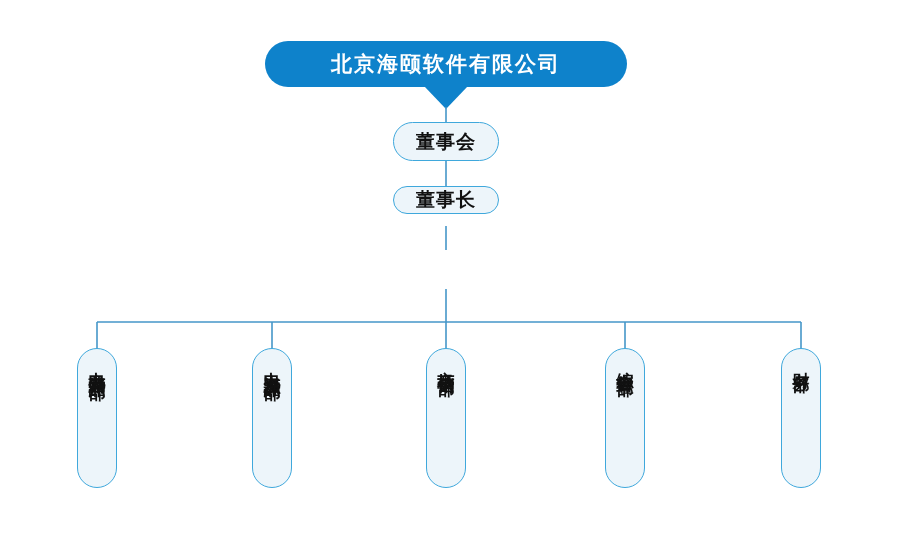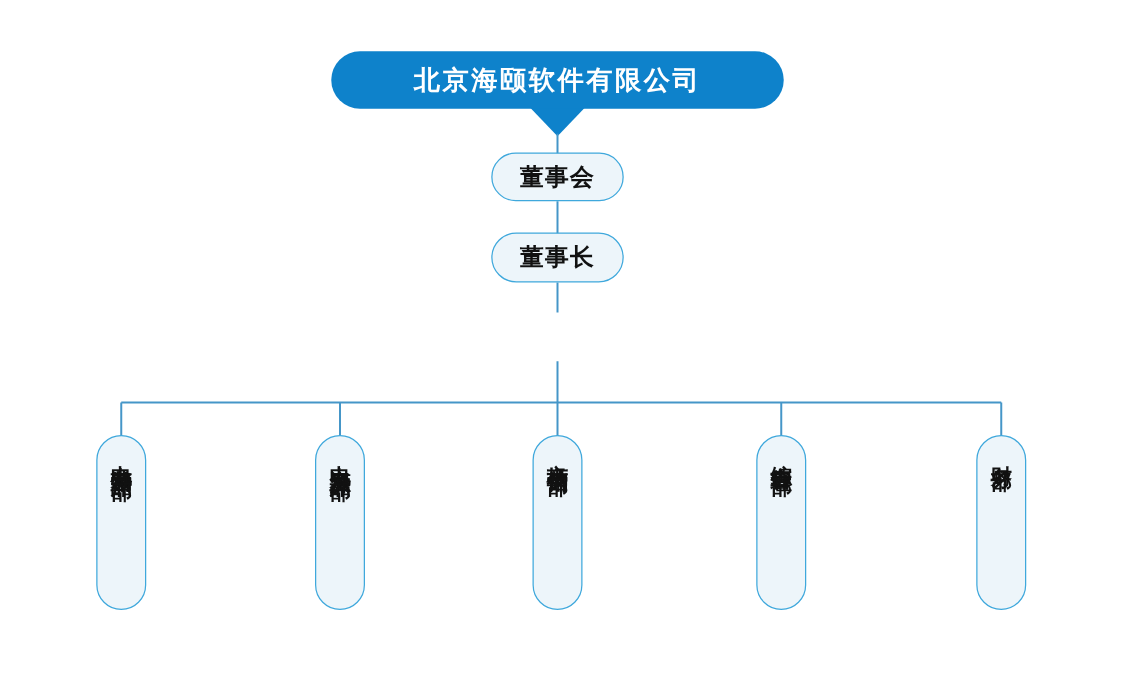--- a/index.html
+++ b/index.html
@@ -37,21 +37,21 @@
     width: 362px; height: 46px;
     background: var(--root-fill, #0e82cb);
     border-radius: 23px;
     color: var(--root-text, #ffffff);
     font-size: 21px;
     font-weight: bold;
     letter-spacing: 2px;
   }
   .chain-node {
     left: 393px;
-    width: 106px; height: 40px;
+    width: 106px; height: 28px;
     background: var(--node-fill, #edf5fa);
     border: 1.5px solid var(--node-border, #3fa8dc);
     border-radius: 20px;
     font-size: 19px;
     font-weight: bold;
     letter-spacing: 1px;
   }
   .chain-node.n1 { top: 122px; height: 39px; }
   .chain-node.n2 { top: 186px; }
   .chain-node.n3 { top: 249px; }

